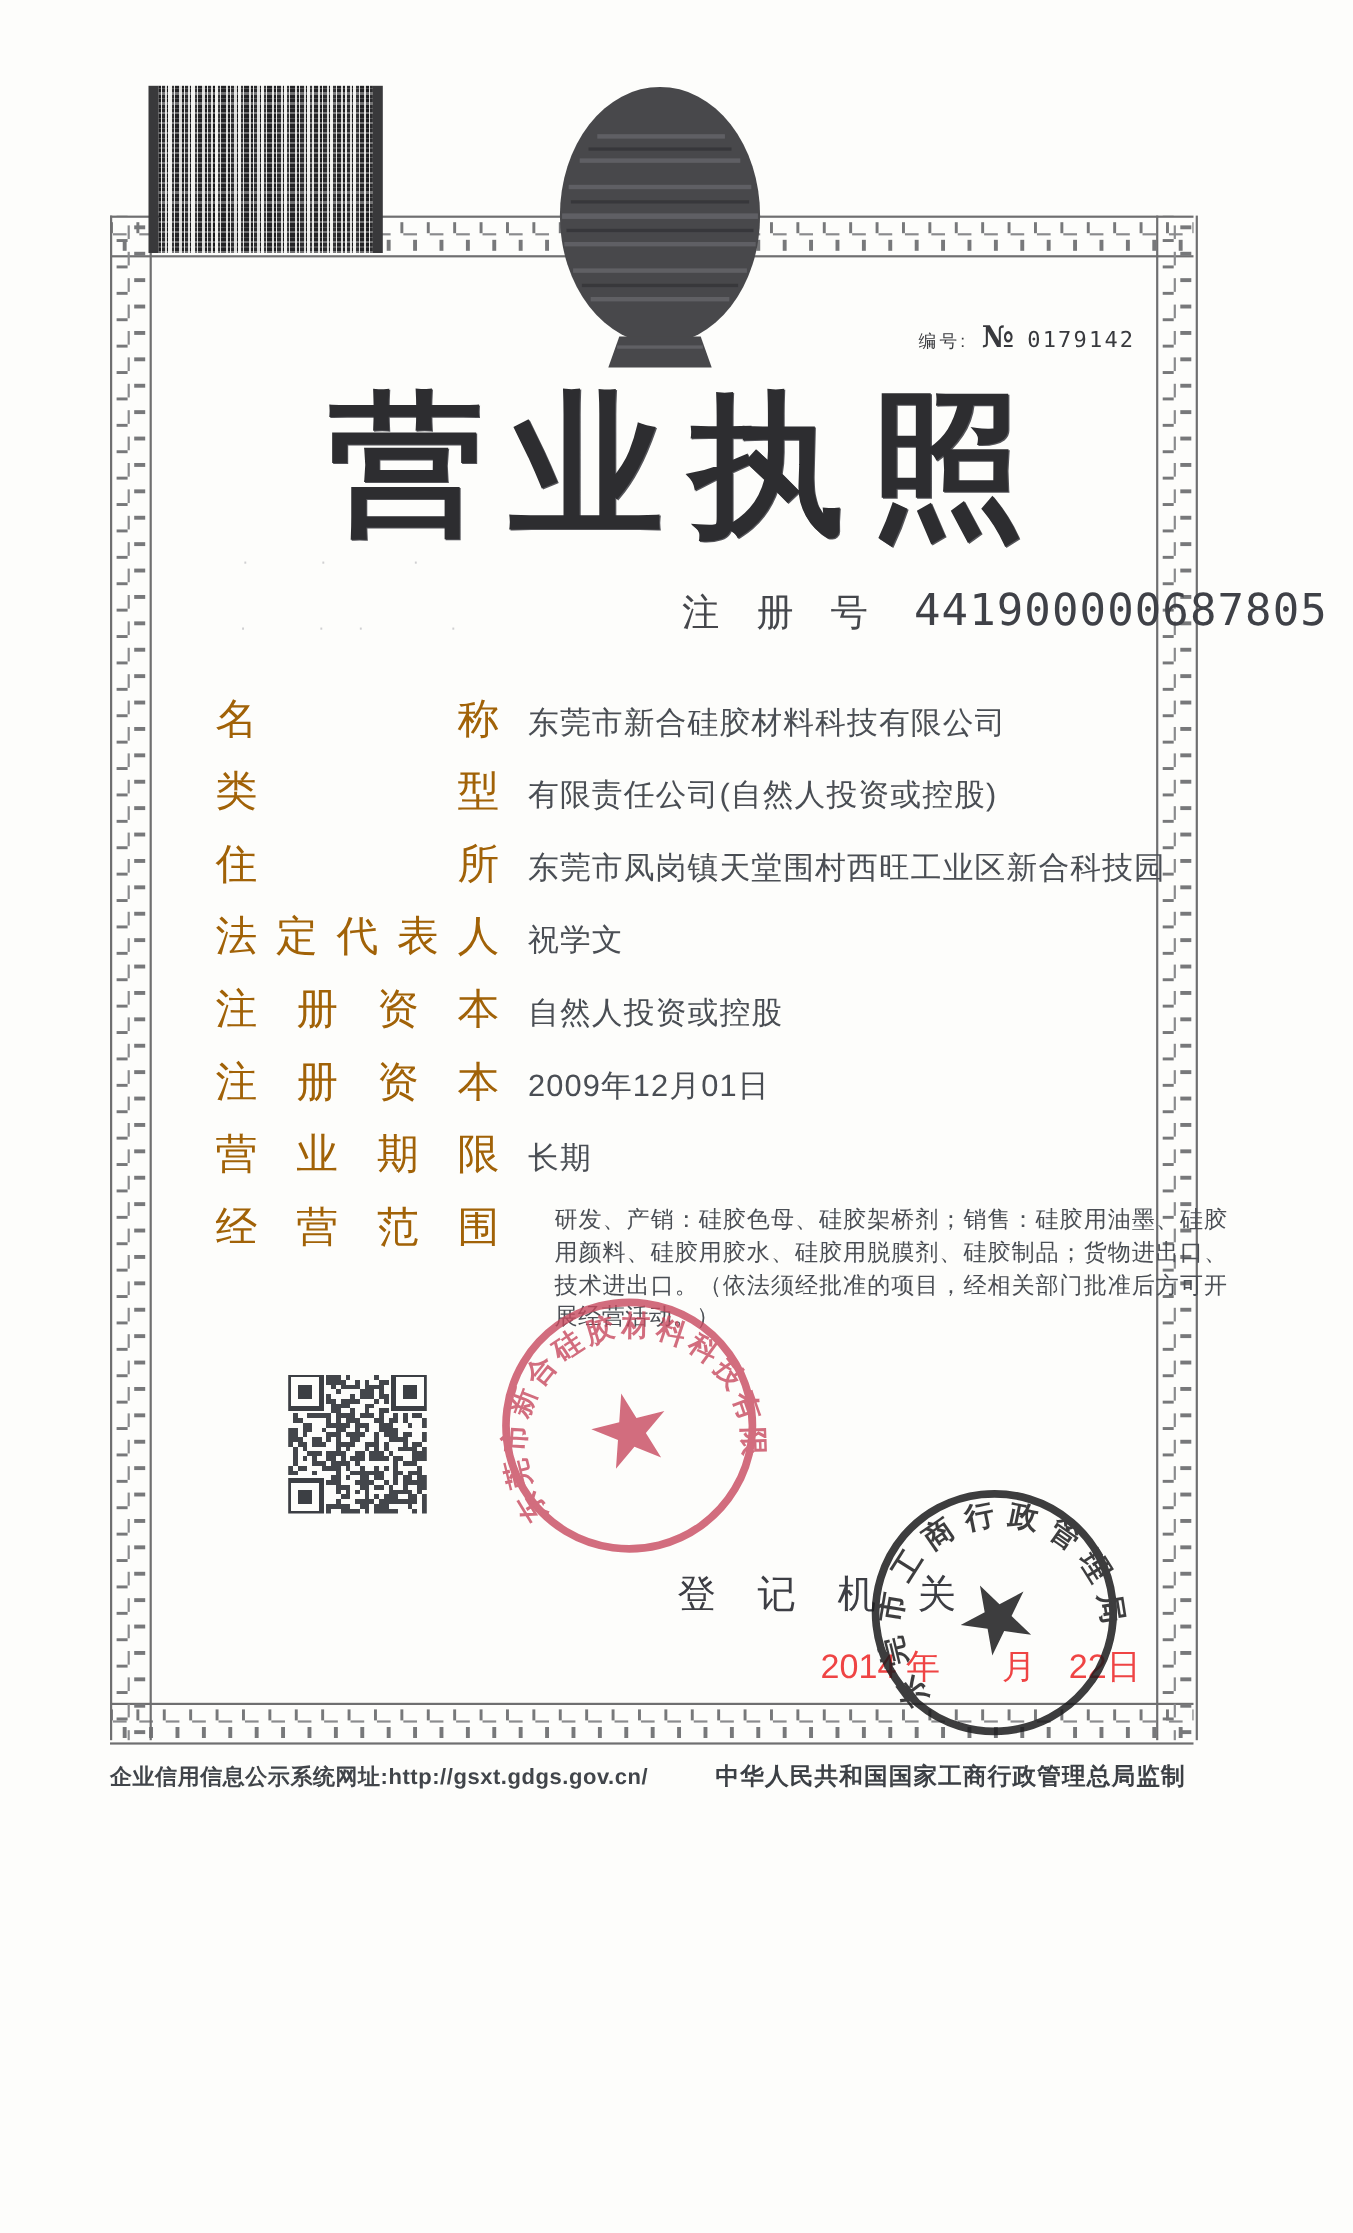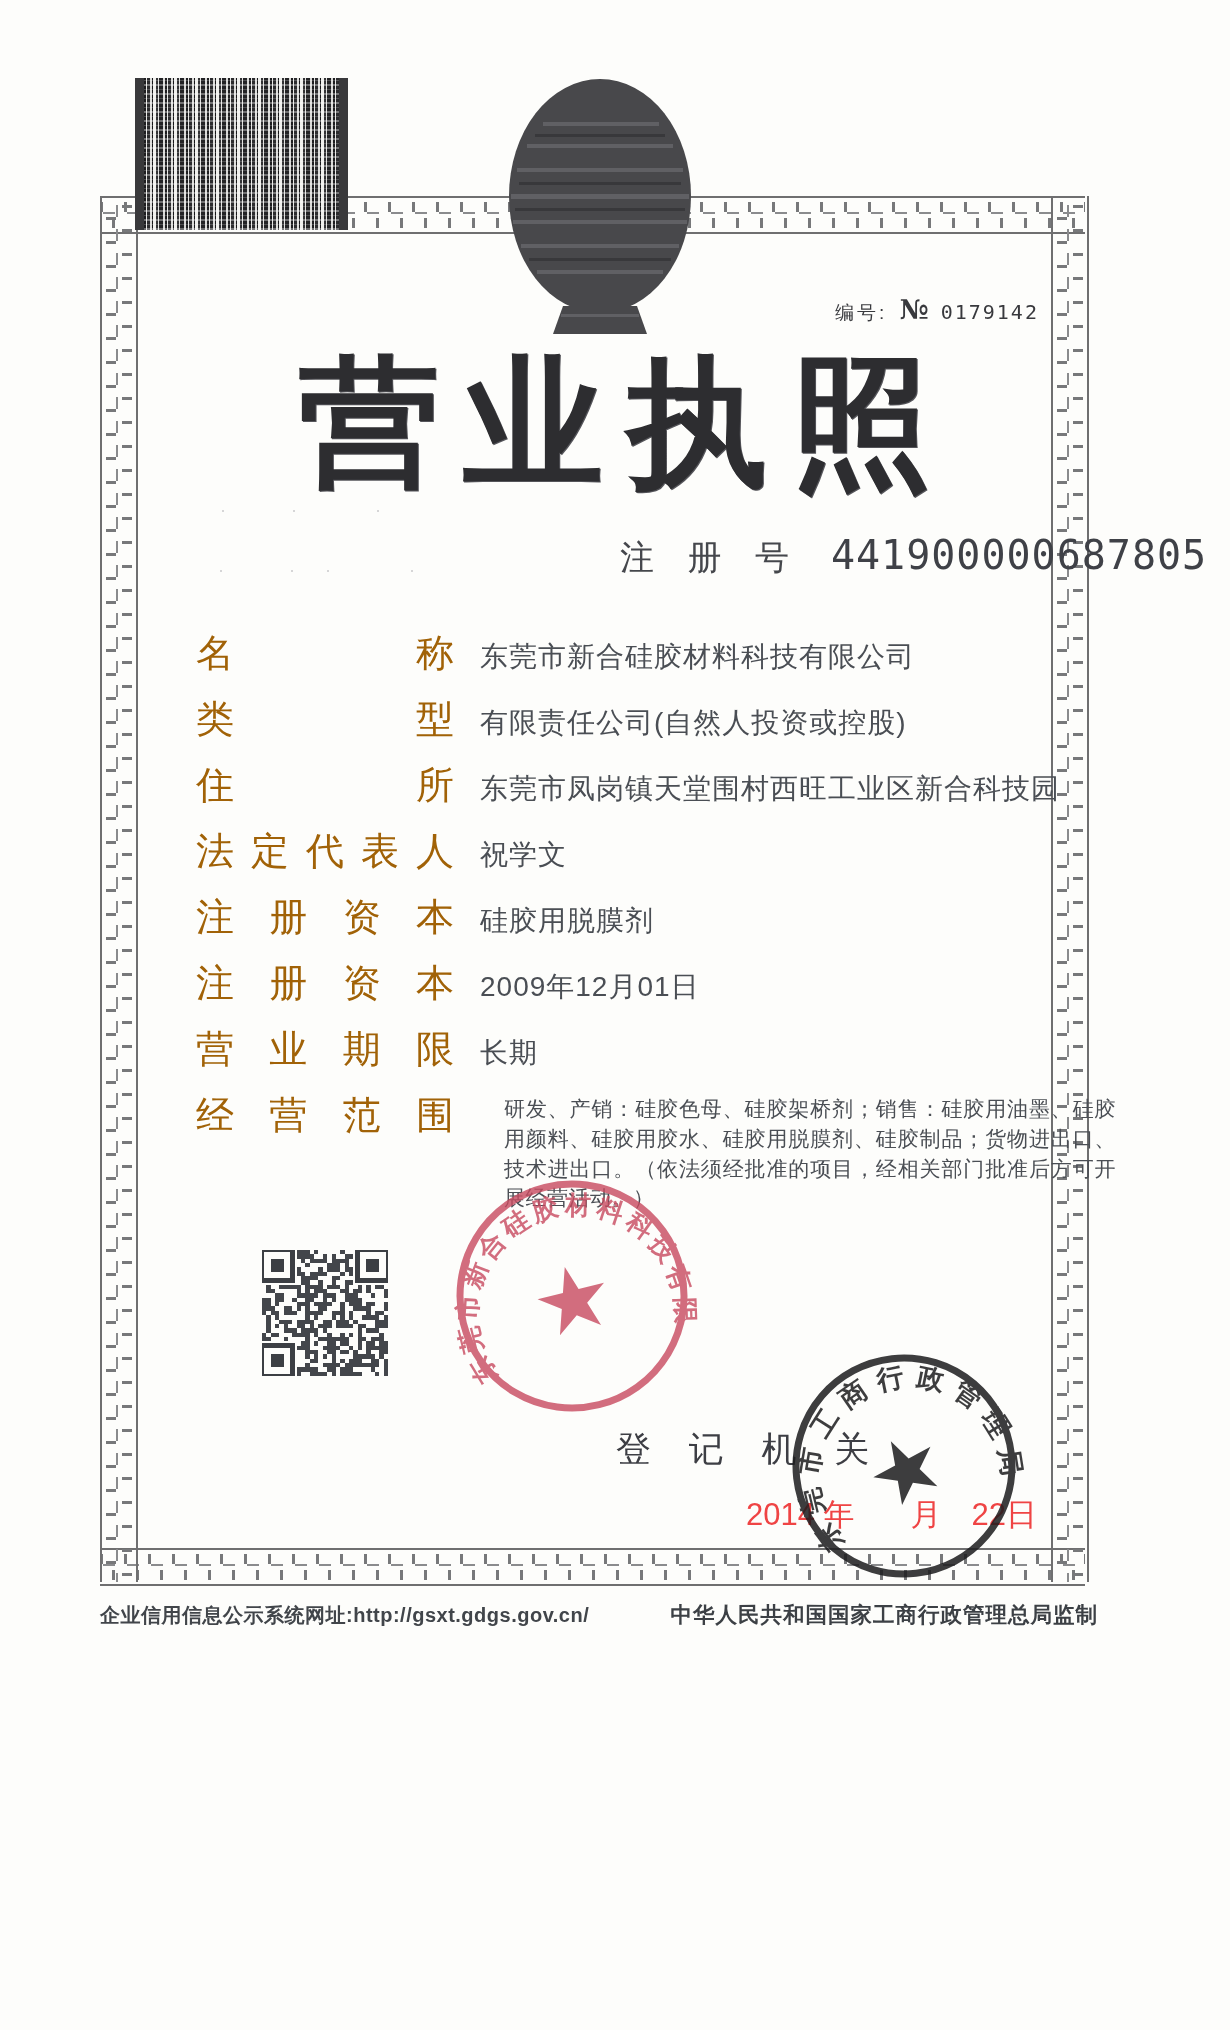--- a/index.html
+++ b/index.html
@@ -47,21 +47,21 @@
       repeating-linear-gradient(90deg,#1d1d1f 0 2px,#e8e8e6 2px 3px,#2c2c2e 3px 6px,#dcdcda 6px 8px,#161618 8px 9px,#efefec 9px 12px,#323234 12px 14px,#e2e2e0 14px 15px,#232325 15px 19px,#d8d8d6 19px 21px);
     border-left:9px solid #39393b;border-right:9px solid #39393b;
     filter:blur(.4px);
   }
   .emblem{position:absolute;left:505px;top:74px;z-index:3;}
 
   .serial{
     position:absolute;left:835px;top:252px;z-index:4;
     display:flex;align-items:baseline;gap:12px;color:#38393d;
   }
-  .serial .lab{font-size:19px;letter-spacing:3px;margin-top:48px;}
+  .serial .lab{font-size:16px;letter-spacing:3px;margin-top:48px;}
   .serial .no-sym{font-family:"DejaVu Serif",serif;font-weight:bold;font-size:27px;}
   .serial .num{font-family:"DejaVu Sans Mono",monospace;font-size:20px;letter-spacing:2px;}
 
   
   .title{
     position:absolute;left:160px;top:330px;width:910px;z-index:4;
     text-align:center;font-size:140px;font-weight:900;
     letter-spacing:24px;text-indent:24px;color:#2d2d30;
     text-shadow:1px 1px 0 #55555a;
   }
@@ -98,21 +98,21 @@
     display:flex;align-items:baseline;font-size:31px;color:#ef4444;
   }
   .issue-date .m{margin-left:56px;}
   .issue-date .d{margin-left:30px;}
 
   .footer-left{
     position:absolute;left:100px;top:1602px;z-index:4;
     font-size:20px;font-weight:600;color:#41454a;letter-spacing:.5px;
   }
   .footer-right{
-    position:absolute;right:132px;top:1600px;z-index:4;
+    position:absolute;right:152px;top:1600px;z-index:4;
     font-size:21.5px;font-weight:600;color:#3c4045;letter-spacing:1px;
   }
 
   
   .smudge{position:absolute;z-index:2;color:#9a9aa0;opacity:.45;font-size:18px;letter-spacing:30px;filter:blur(.6px);}
 </style>
 </head>
 <body>
 
 <div class="page">
@@ -169,21 +169,21 @@
   <div class="field-label" style="top:694px;">类型</div>
   <div class="field-value" style="top:704px;">有限责任公司(自然人投资或控股)</div>
 
   <div class="field-label" style="top:760px;">住所</div>
   <div class="field-value" style="top:770px;">东莞市凤岗镇天堂围村西旺工业区新合科技园</div>
 
   <div class="field-label" style="top:826px;">法定代表人</div>
   <div class="field-value" style="top:836px;">祝学文</div>
 
   <div class="field-label" style="top:892px;">注册资本</div>
-  <div class="field-value" style="top:902px;">硅胶用脱膜剂</div>
+  <div class="field-value" style="top:902px;">自然人投资或控股</div>
 
   <div class="field-label" style="top:958px;">注册资本</div>
   <div class="field-value" style="top:968px;">2009年12月01日</div>
 
   <div class="field-label" style="top:1024px;">营业期限</div>
   <div class="field-value" style="top:1034px;">长期</div>
 
   <div class="field-label" style="top:1090px;">经营范围</div>
   <div class="field-value scope-value" style="top:1094px;">研发、产销：硅胶色母、硅胶架桥剂；销售：硅胶用油墨、硅胶用颜料、硅胶用胶水、硅胶用脱膜剂、硅胶制品；货物进出口、技术进出口。（依法须经批准的项目，经相关部门批准后方可开展经营活动。）</div>
 

